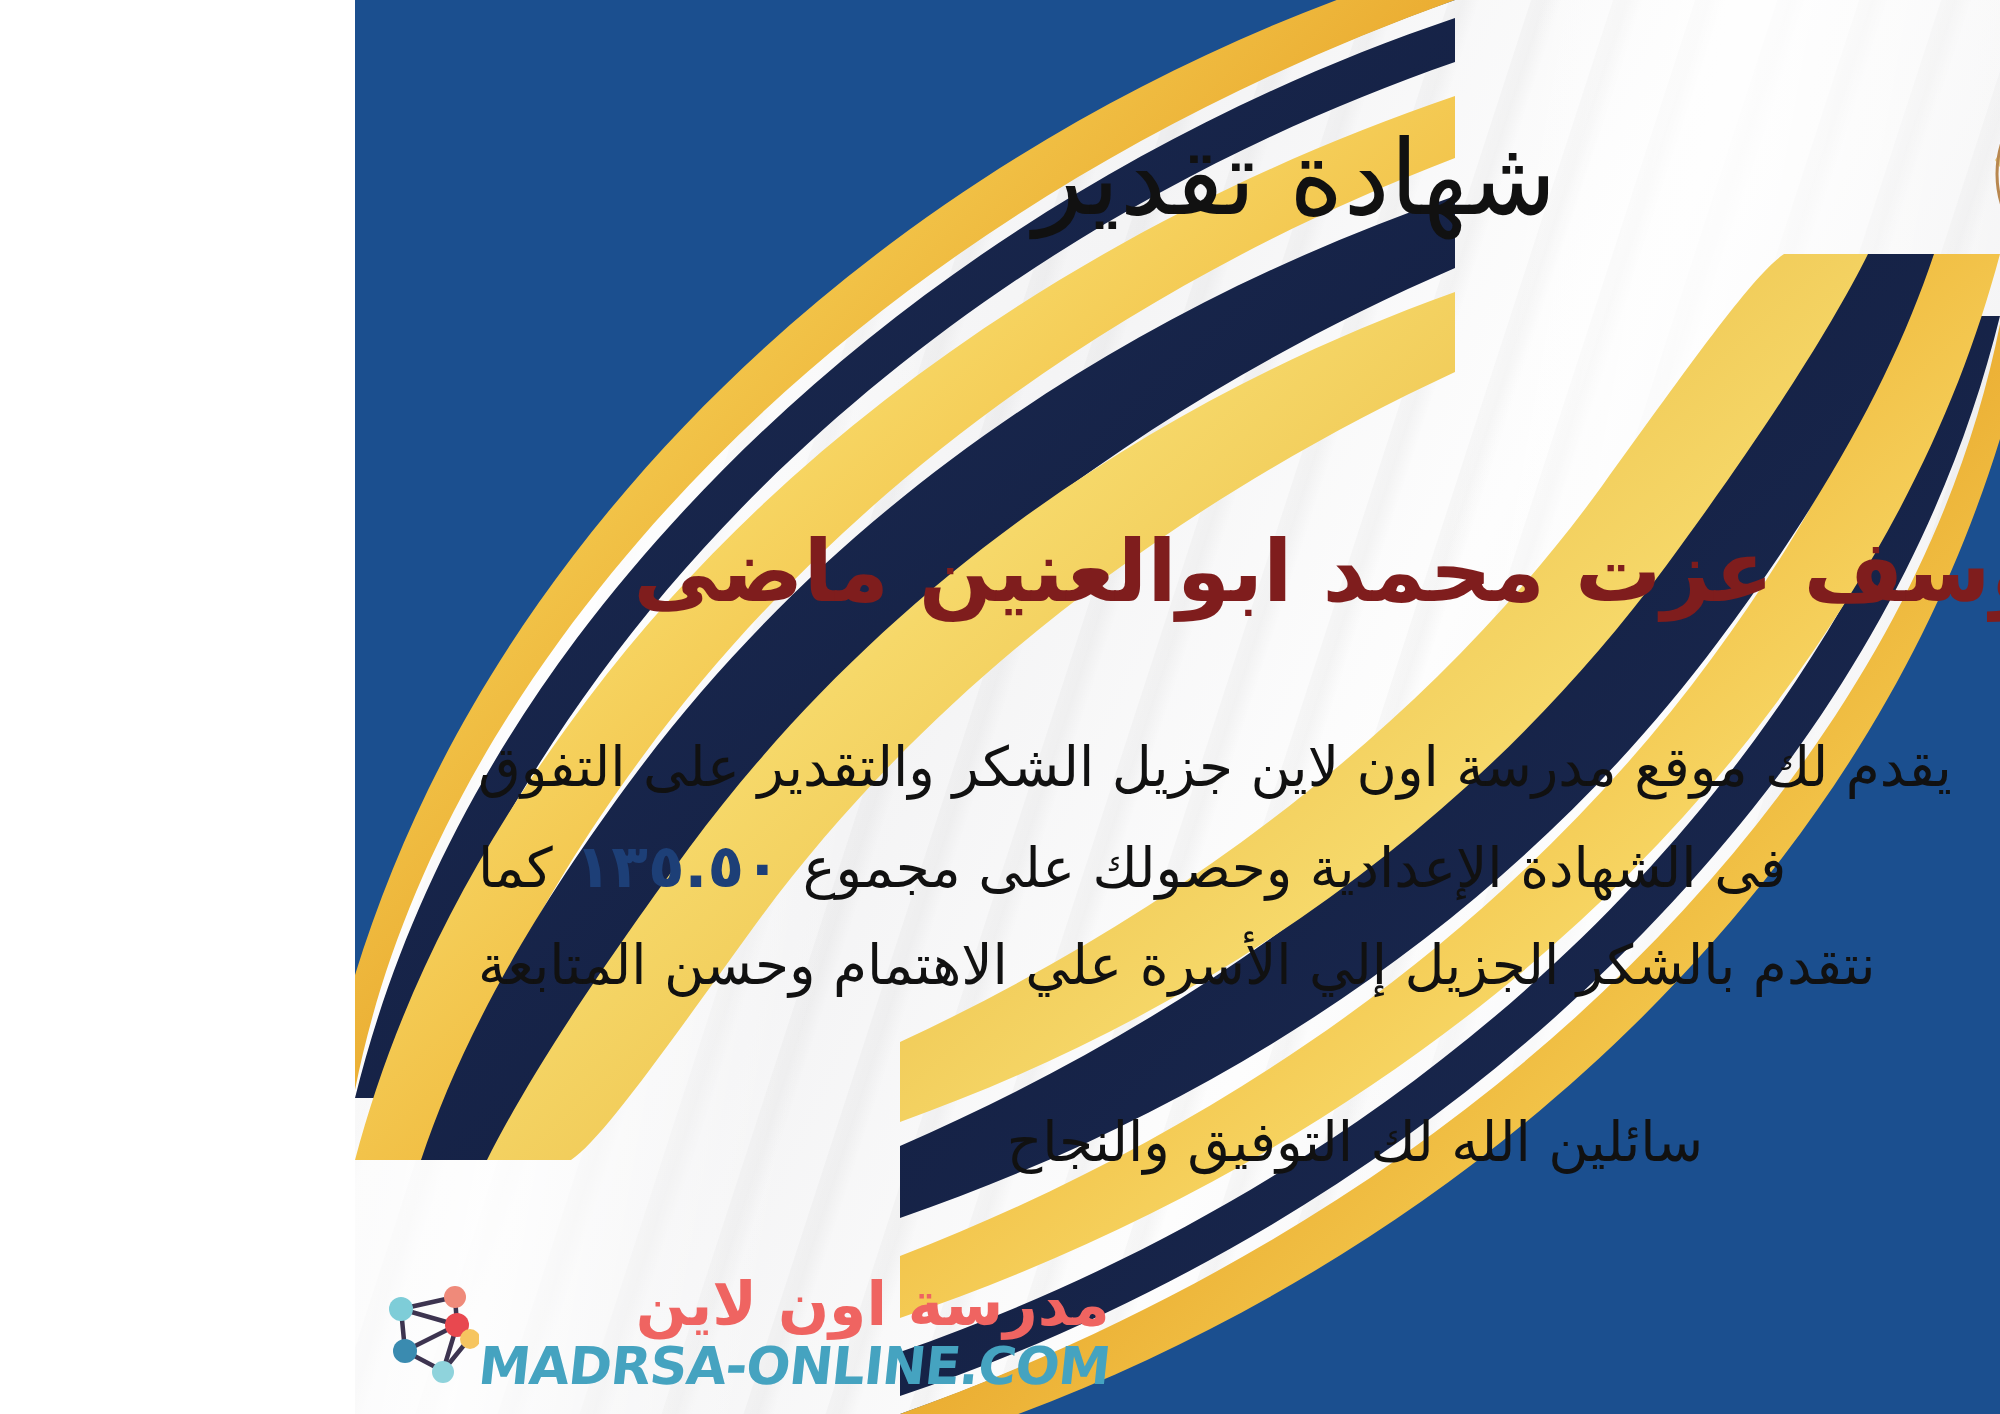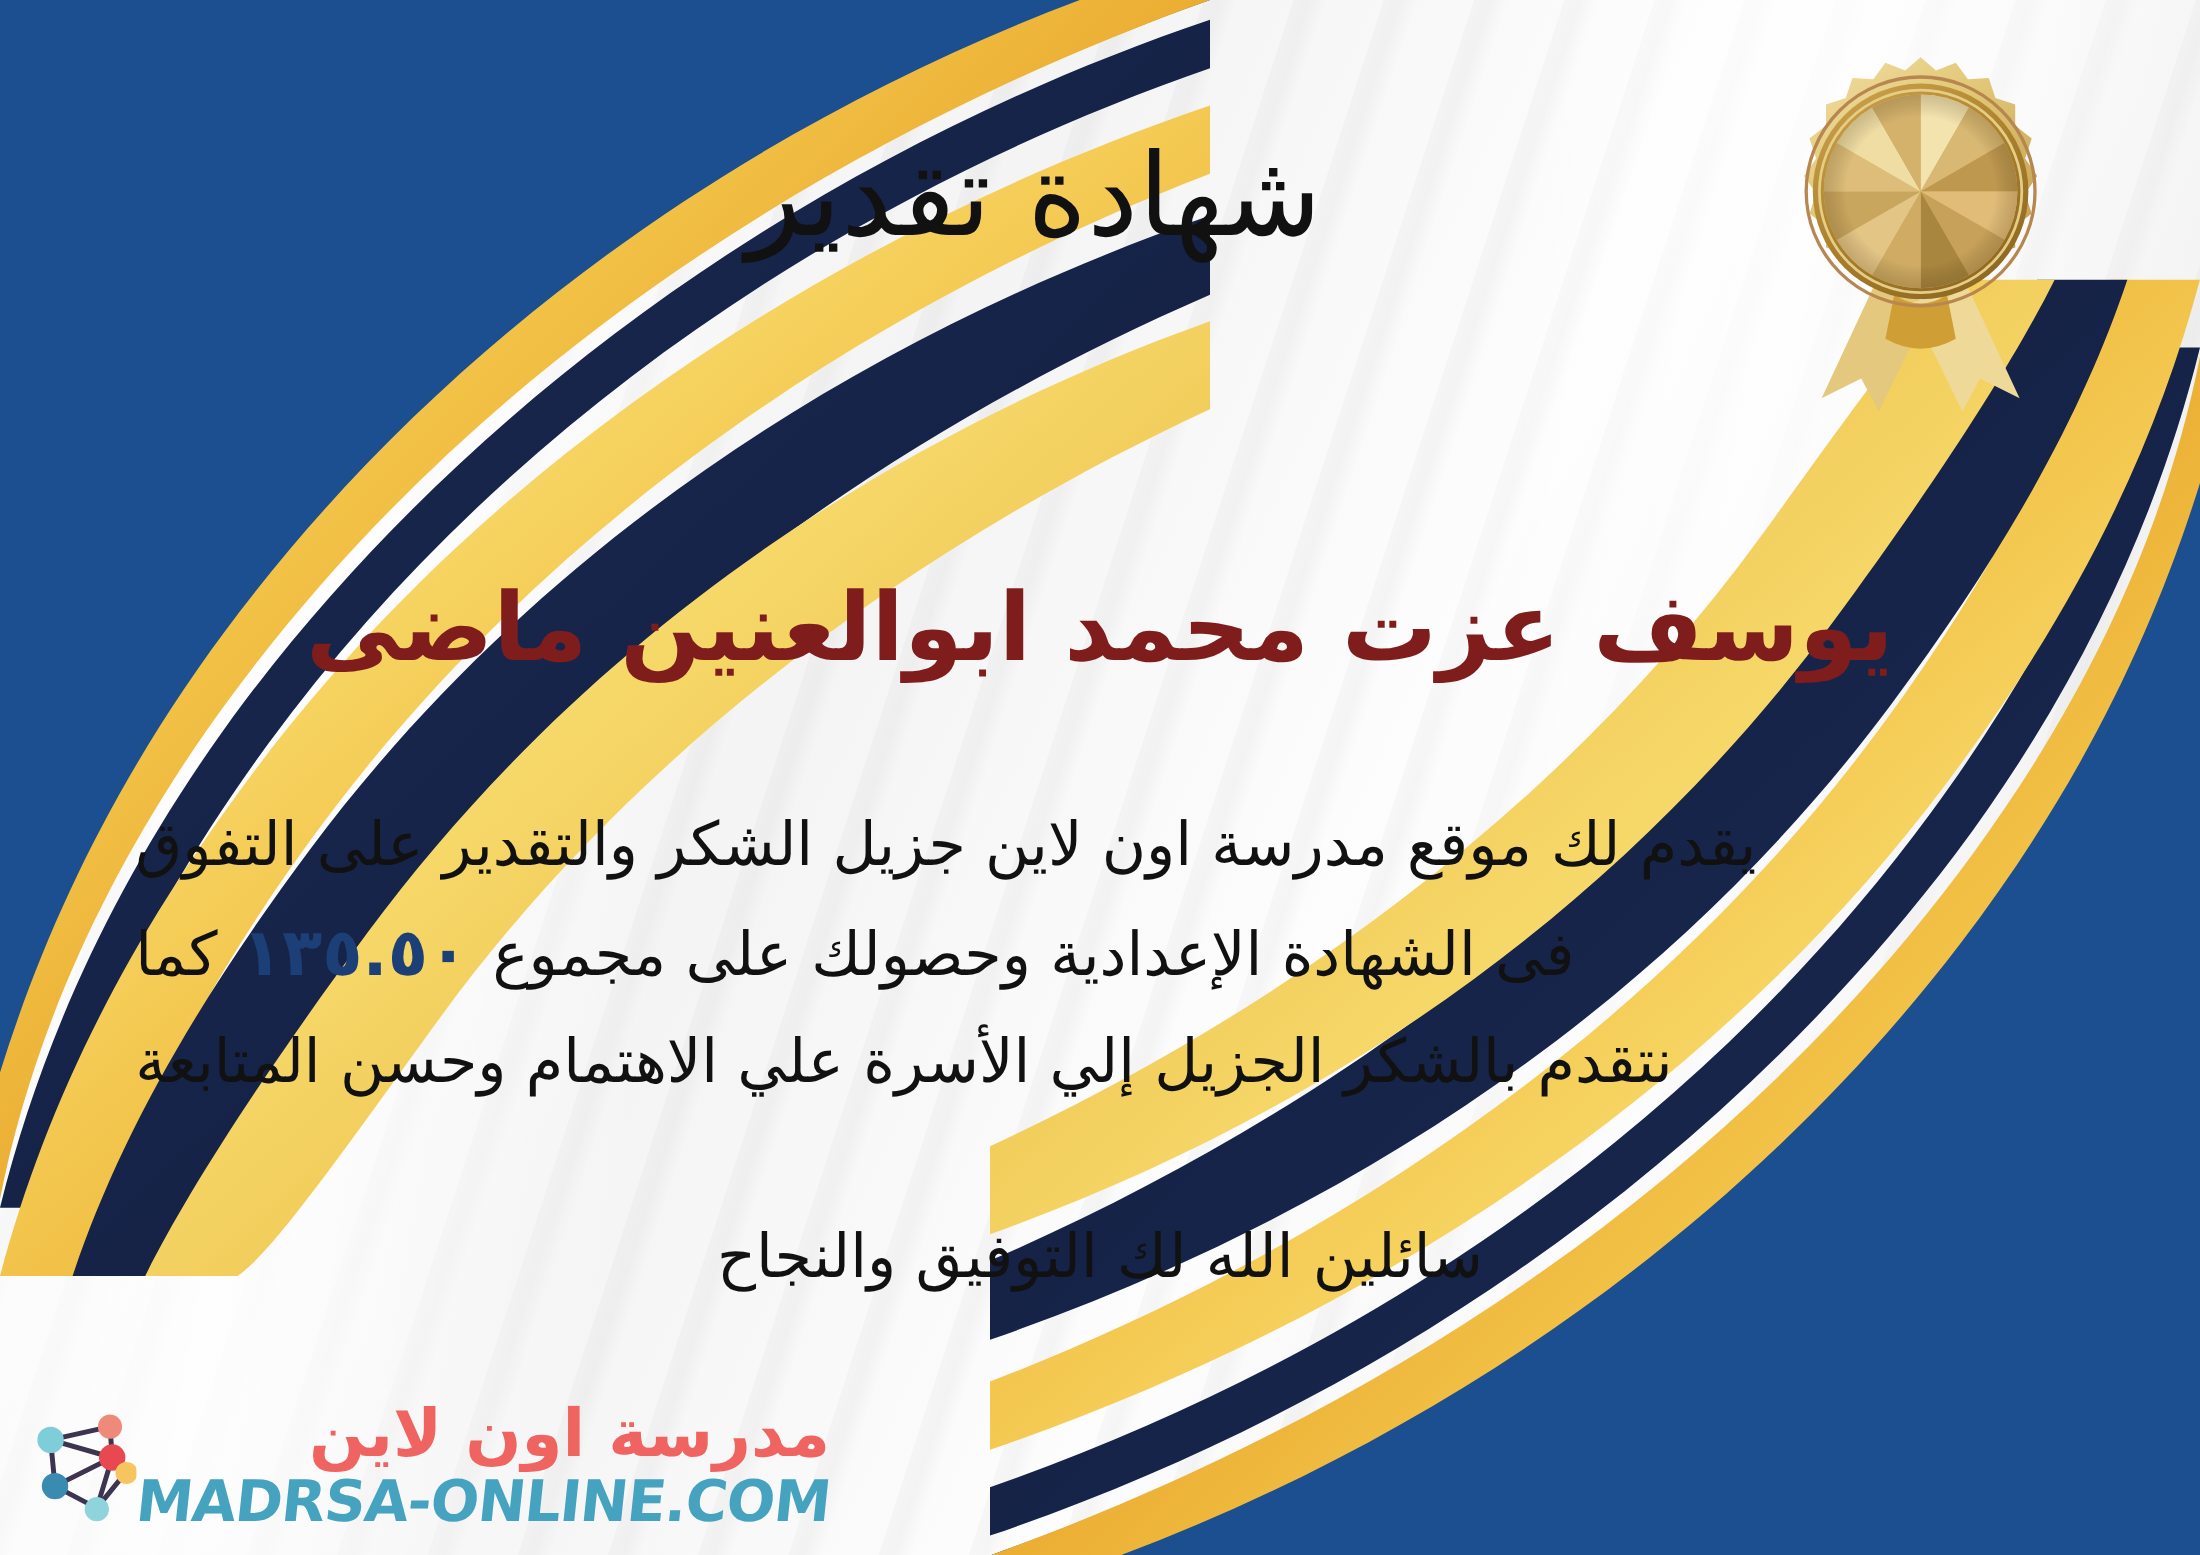--- a/index.html
+++ b/index.html
@@ -6,21 +6,21 @@
   body{
     width:2000px;height:1414px;
     background:#ffffff;
     font-family:"DejaVu Sans","Liberation Sans",sans-serif;
     overflow:hidden;
   }
 
   
   .certificate{
     position:relative;
-    width:2000px;height:1414px;
+    width:1645px;height:1414px;
     overflow:hidden;
     background:#fbfbfb;
   }
 
   
   .bg-stripes{
     position:absolute;inset:0;
     background:
       repeating-linear-gradient(108deg,
         rgba(0,0,0,0.000) 0px,

